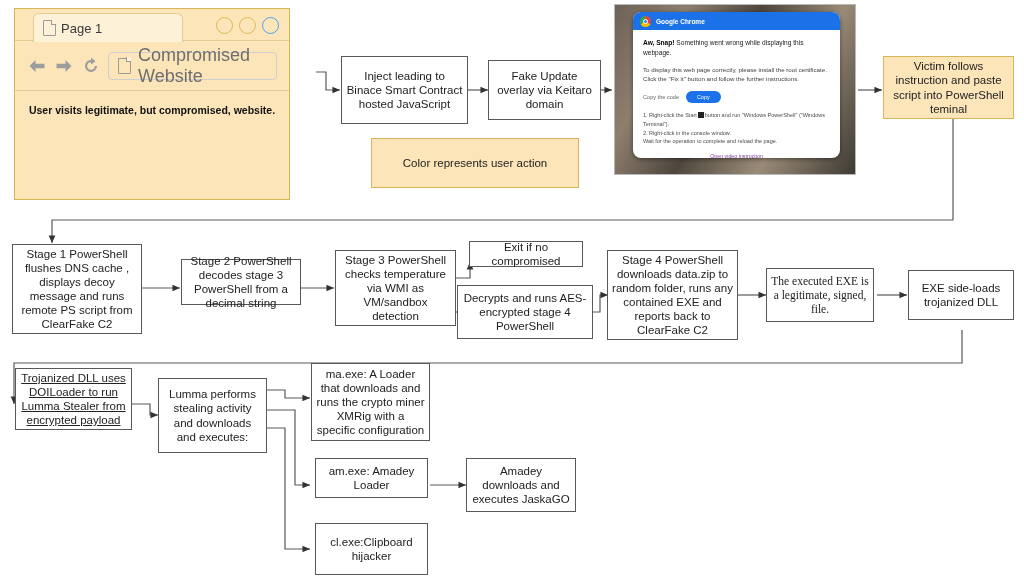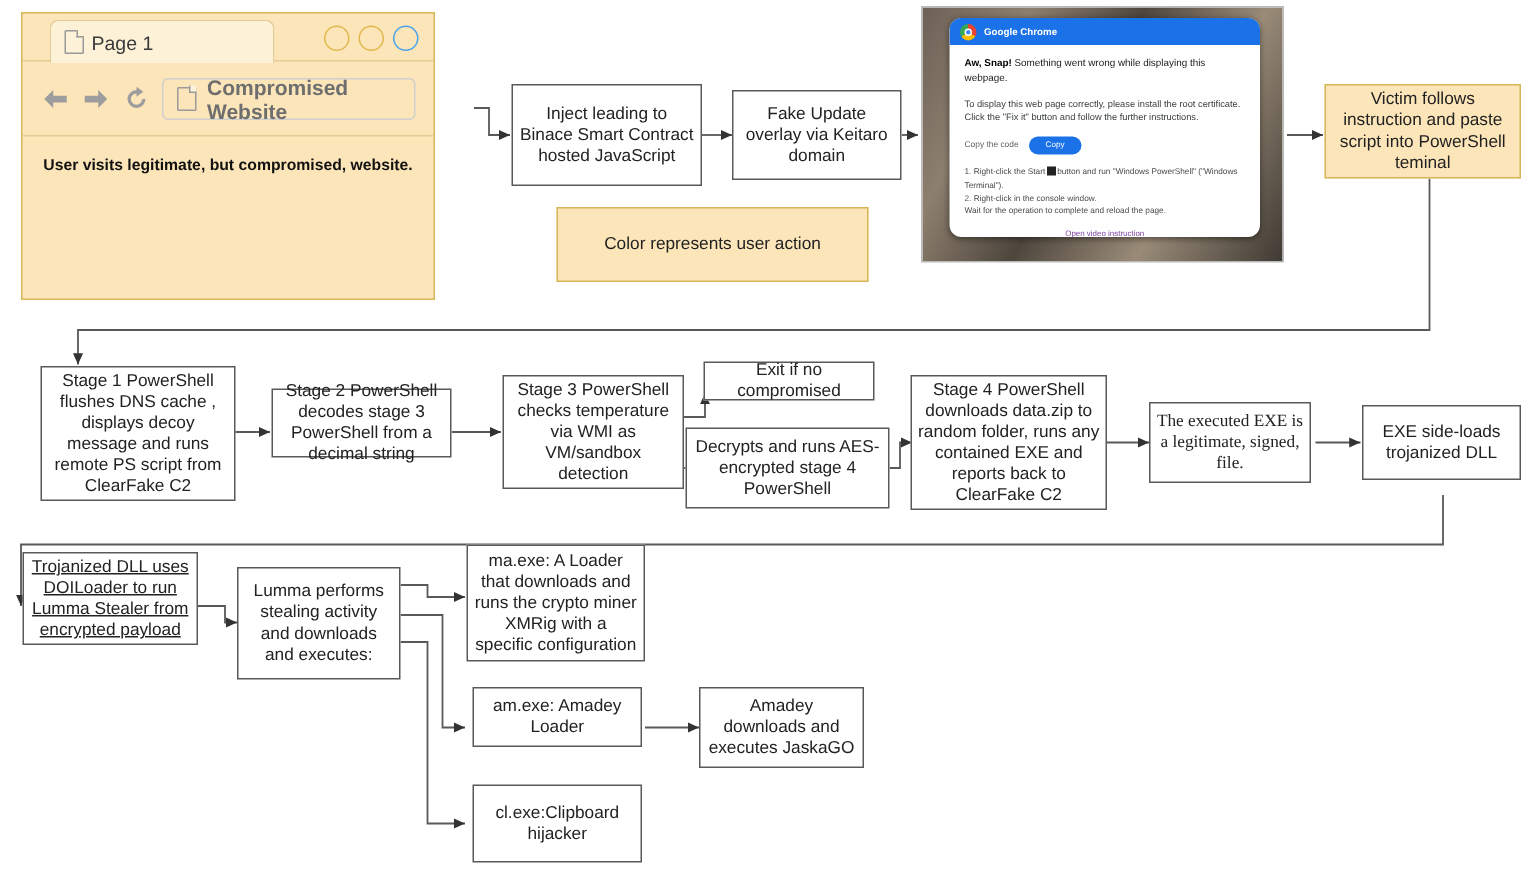--- a/index.html
+++ b/index.html
@@ -26,21 +26,21 @@
             position:relative;flex:none;}
   .pageicon:after{content:"";position:absolute;right:-1.4px;top:-1.4px;width:4px;height:4px;
             background:#fdf1d8;border-left:1.4px solid #9a9a9a;border-bottom:1.4px solid #9a9a9a;}
   .dots{position:absolute;right:10px;top:8px;display:flex;gap:6px;}
   .dot{width:17px;height:17px;border-radius:50%;border:1.8px solid #e0b94f;box-sizing:border-box;}
   .dot.blue{border-color:#4aa3e8;}
   .bw-navbar{height:50px;display:flex;align-items:center;gap:7px;padding:0 12px;box-sizing:border-box;
              border-bottom:1px solid #e3cd96;}
   .navarrow{width:20px;height:18px;flex:none;}
   .urlbar{flex:1;height:28px;border:1.4px solid #cfcfcf;border-radius:4px;display:flex;align-items:center;
-          gap:7px;padding:0 9px;box-sizing:border-box;color:#6e6e6e;font-size:14px;font-weight:bold;}
+          gap:7px;padding:0 9px;box-sizing:border-box;color:#6e6e6e;font-size:18px;}
   .bw-body{padding:13px 10px 0 10px;font-size:10.5px;font-weight:bold;text-align:center;color:#111;}
   
   .chromeshot{position:absolute;left:614px;top:4px;width:242px;height:171px;
               background:linear-gradient(118deg,#6d6157 0%,#8d7f6e 22%,#4e463d 45%,#9a8b78 70%,#3f3a33 100%);
               border:1px solid #b9b9b9;box-sizing:border-box;overflow:hidden;}
   .cs-dialog{position:absolute;left:18px;top:7px;width:207px;height:146px;background:#fff;
              border-radius:8px;overflow:hidden;box-shadow:0 1px 4px rgba(0,0,0,.45);}
   .cs-head{height:18px;background:#1b72e8;display:flex;align-items:center;gap:5px;padding-left:7px;
            color:#fff;font-size:6.5px;font-weight:bold;box-sizing:border-box;}
   .chromelogo{width:11px;height:11px;border-radius:50%;
@@ -148,21 +148,21 @@
   </div>
 
   <div class="box" style="left:341px;top:56px;width:127px;height:68px;">Inject leading to Binace Smart Contract hosted JavaScript</div>
   <div class="box" style="left:488px;top:60px;width:113px;height:60px;">Fake Update overlay via Keitaro domain</div>
   <div class="box yellow" style="left:883px;top:56px;width:131px;height:63px;">Victim follows instruction and paste script into PowerShell teminal</div>
 
   <div class="legend" style="left:371px;top:138px;width:208px;height:50px;">
     <span>Color represents user action</span>
   </div>
 
-  <div class="box" style="left:12px;top:244px;width:130px;height:90px;margin-left:15px;">Stage 1 PowerShell flushes DNS cache , displays decoy message and runs remote PS script from ClearFake C2</div>
+  <div class="box" style="left:12px;top:244px;width:130px;height:90px;">Stage 1 PowerShell flushes DNS cache , displays decoy message and runs remote PS script from ClearFake C2</div>
   <div class="box" style="left:181px;top:259px;width:120px;height:46px;">Stage 2 PowerShell decodes stage 3 PowerShell from a decimal string</div>
   <div class="box" style="left:335px;top:250px;width:121px;height:76px;">Stage 3 PowerShell checks temperature via WMI as VM/sandbox detection</div>
   <div class="box" style="left:469px;top:241px;width:114px;height:26px;">Exit if no compromised</div>
   <div class="box" style="left:457px;top:285px;width:136px;height:54px;">Decrypts and runs AES-encrypted stage 4 PowerShell</div>
   <div class="box" style="left:607px;top:250px;width:131px;height:90px;">Stage 4 PowerShell downloads data.zip to random folder, runs any contained EXE and reports back to ClearFake C2</div>
   <div class="box" style="left:766px;top:268px;width:108px;height:54px;font-family:Liberation Serif, serif;">The executed EXE is a legitimate, signed, file.</div>
   <div class="box" style="left:908px;top:270px;width:106px;height:50px;">EXE side-loads trojanized DLL</div>
 
   <div class="box" style="left:15px;top:368px;width:117px;height:62px;text-decoration:underline;">Trojanized DLL uses DOILoader to run Lumma Stealer from encrypted payload</div>
   <div class="box" style="left:158px;top:378px;width:109px;height:75px;">Lumma performs stealing activity and downloads and executes:</div>

